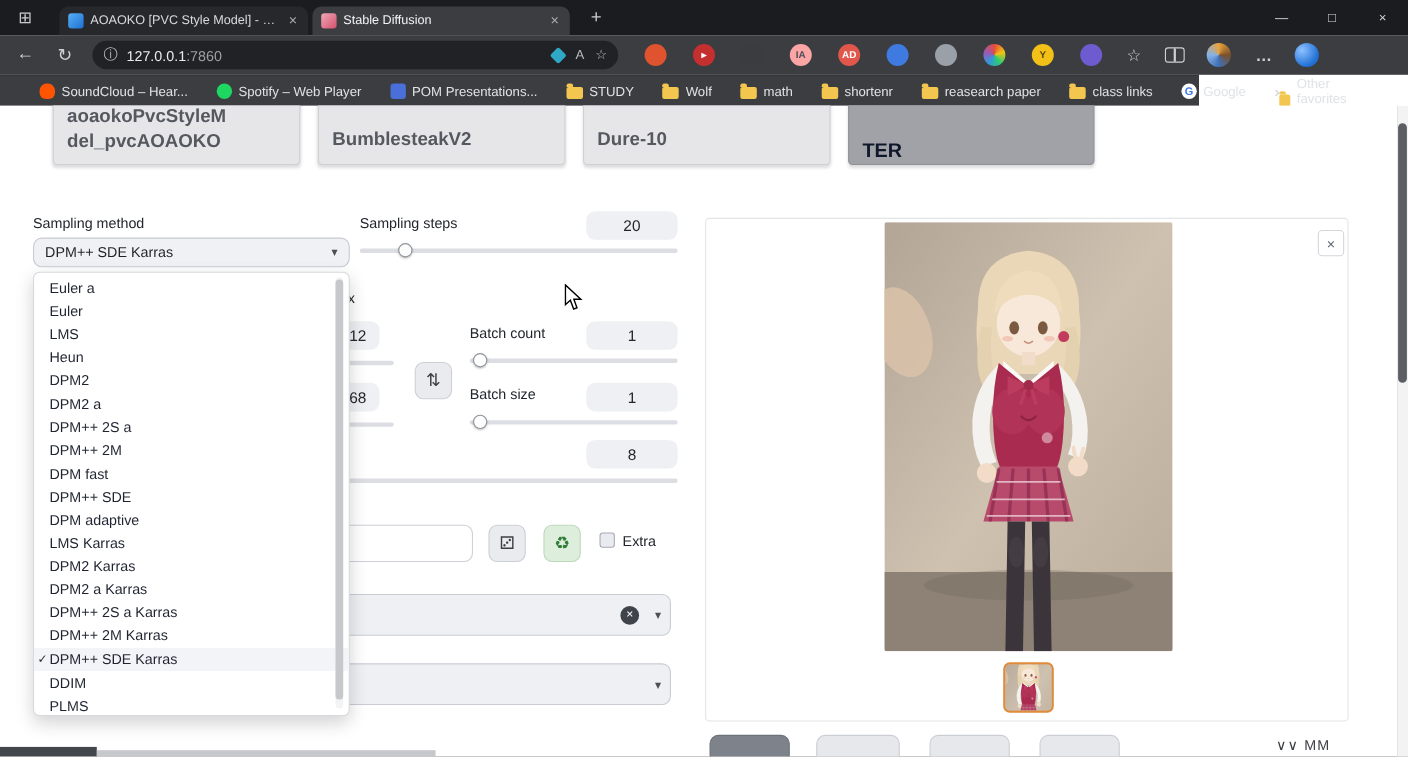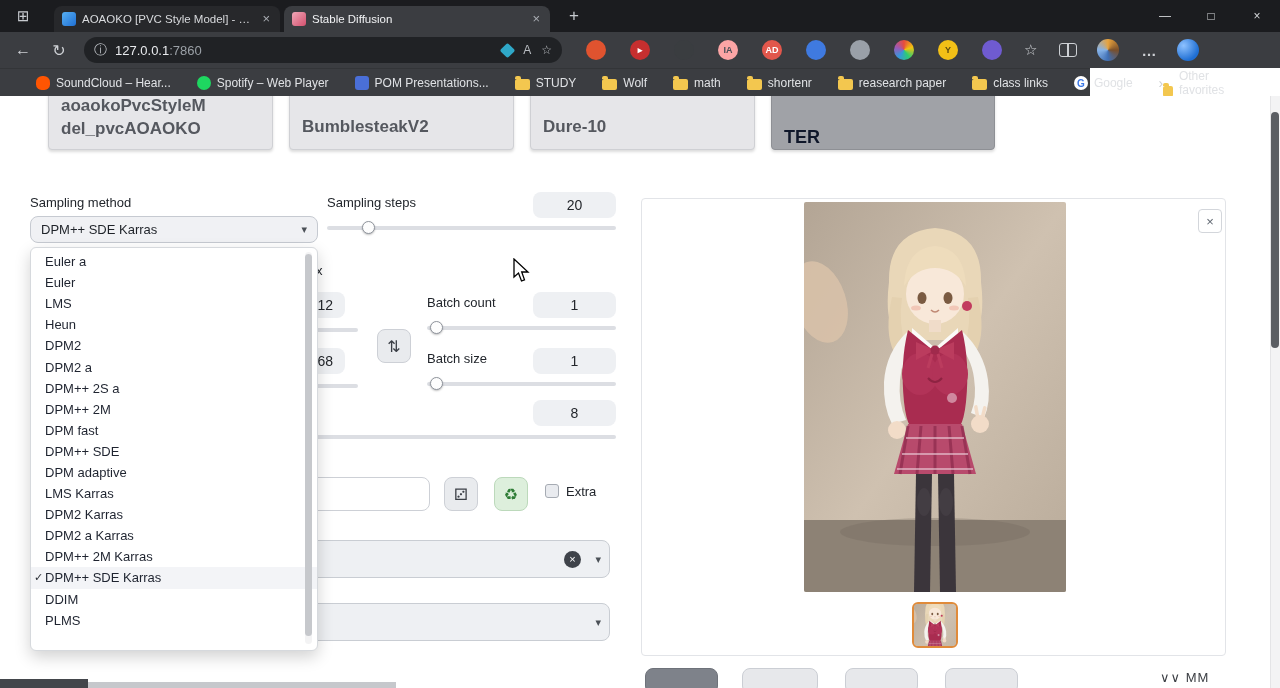--- a/index.html
+++ b/index.html
@@ -7,21 +7,21 @@
           font-family:"Liberation Sans",sans-serif;-webkit-font-smoothing:antialiased;}
 
   
   .titlebar{position:absolute;top:0;left:0;width:1280px;height:32px;background:#1b1c1f;
             display:flex;align-items:center;}
   .tab-actions{width:26px;height:22px;margin-left:10px;color:#c7cacf;font-size:15px;
                display:flex;align-items:center;justify-content:center;border-radius:4px;}
   .tab{height:26px;margin-top:5px;border-radius:8px 8px 0 0;display:flex;align-items:center;
        padding:0 8px;box-sizing:border-box;}
   .tab.t1{width:226px;margin-left:18px;background:#27282b;}
-  .tab.active{width:266px;margin-left:4px;background:#3b3d41;}
+  .tab.active{width:234px;margin-left:4px;background:#3b3d41;}
   .favicon{width:14px;height:14px;border-radius:3px;flex:0 0 auto;}
   .fav-civitai{background:linear-gradient(135deg,#57b0f2,#1f6fd4);}
   .fav-sd{background:linear-gradient(135deg,#f0a8b8,#d4506e);}
   .tab-title{flex:1;margin:0 6px;font-size:11.5px;color:#d8dadd;white-space:nowrap;
              overflow:hidden;text-overflow:ellipsis;}
   .tab.active .tab-title{color:#f1f2f4;}
   .tab-close{color:#a9adb3;font-size:13px;padding:0 2px;}
   .newtab{color:#c7cacf;font-size:17px;margin-left:12px;width:24px;text-align:center;}
   .win-controls{margin-left:auto;display:flex;height:32px;}
   .wc{width:46px;height:32px;display:flex;align-items:center;justify-content:center;
@@ -402,20 +402,24 @@
           <span class="dd-check"></span>
           <span>LMS Karras</span>
         </div>
         <div class="dd-item">
           <span class="dd-check"></span>
           <span>DPM2 Karras</span>
         </div>
         <div class="dd-item">
           <span class="dd-check"></span>
           <span>DPM2 a Karras</span>
+        </div>
+        <div class="dd-item">
+          <span class="dd-check"></span>
+          <span>DPM++ 2S a Karras</span>
         </div>
         <div class="dd-item">
           <span class="dd-check"></span>
           <span>DPM++ 2M Karras</span>
         </div>
         <div class="dd-item checked">
           <span class="dd-check">✓</span>
           <span>DPM++ SDE Karras</span>
         </div>
         <div class="dd-item">

